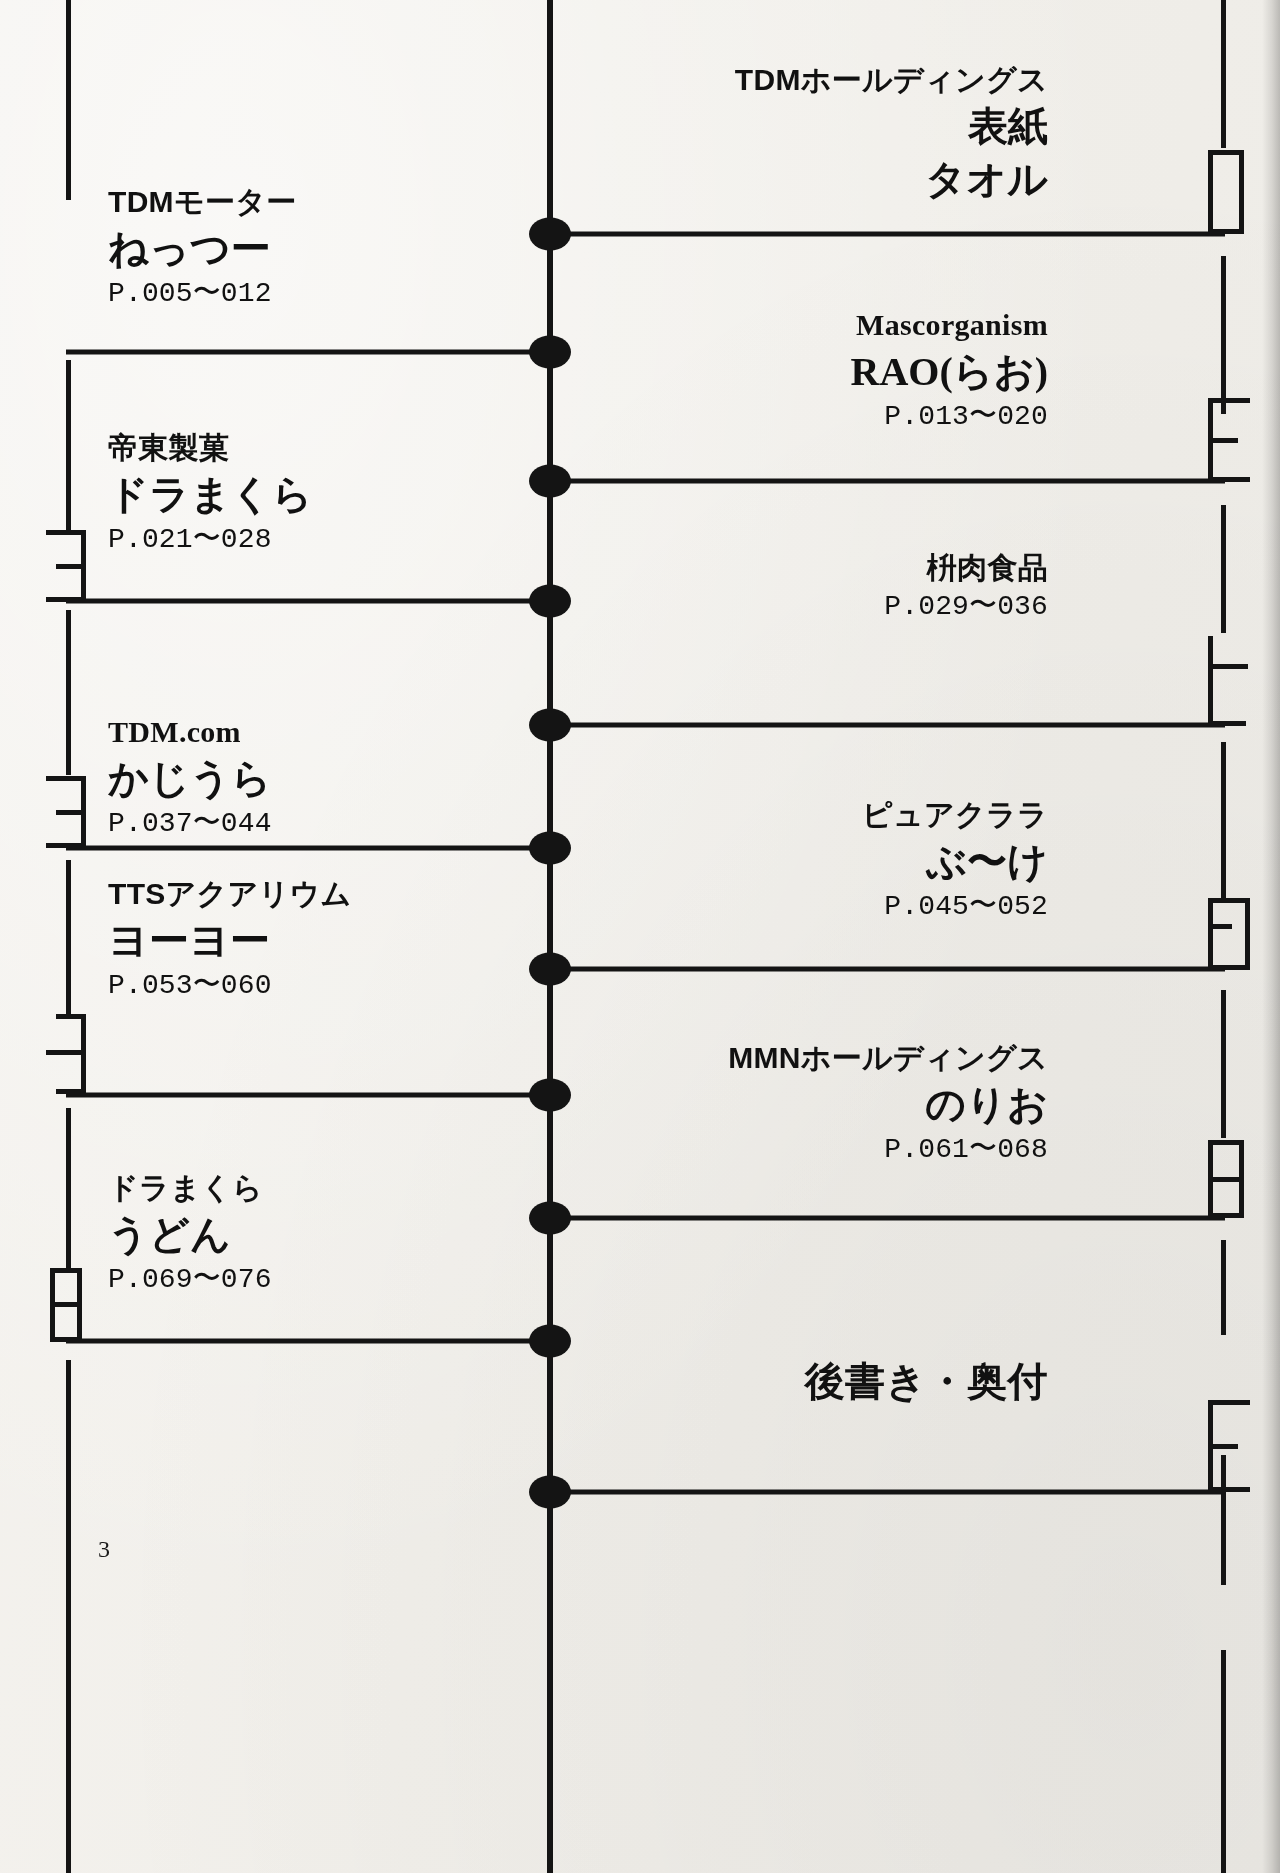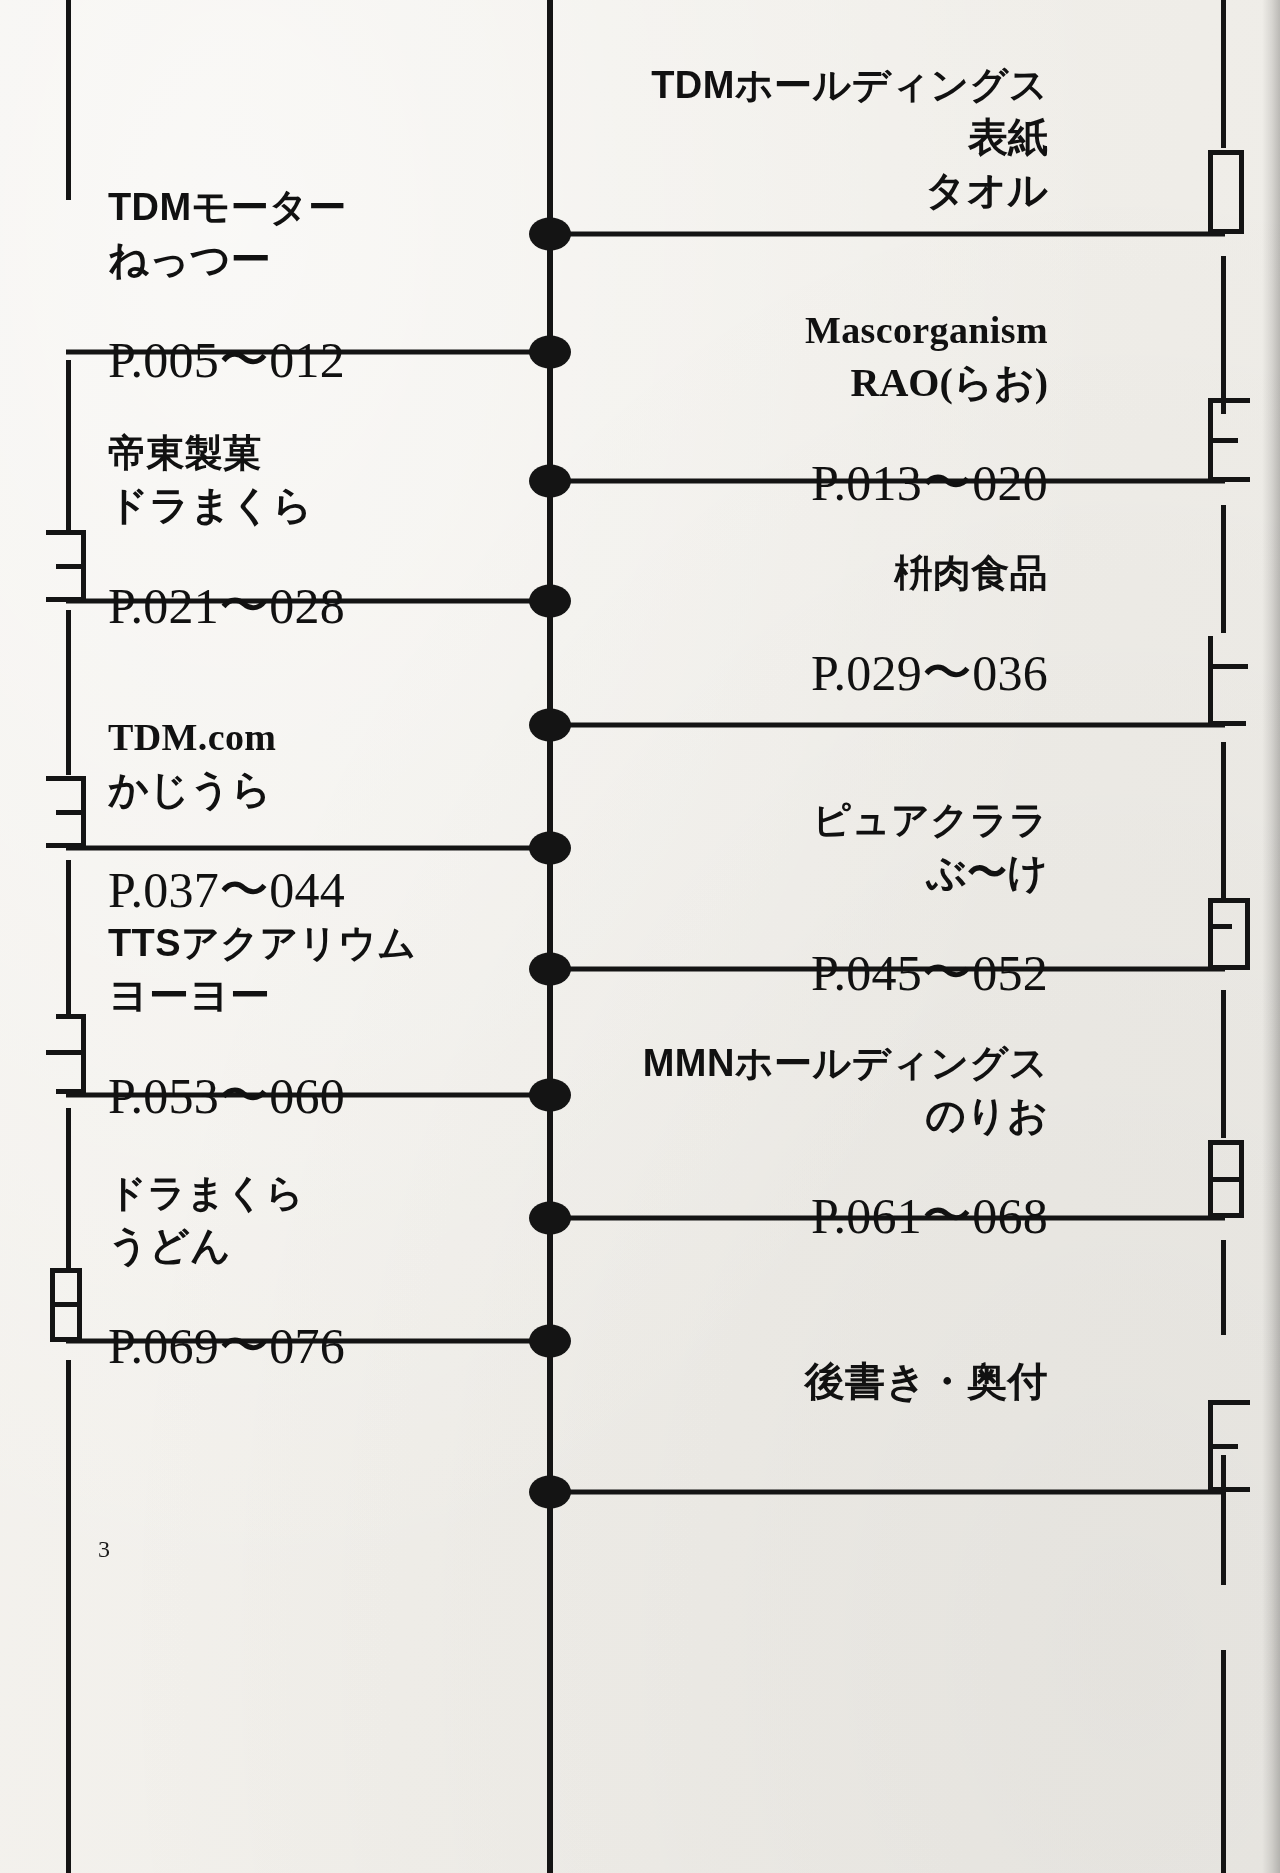--- a/index.html
+++ b/index.html
@@ -46,23 +46,23 @@
   .hline{position:absolute;height:5px;background:#141414;transform:translateY(-50%);}
 
   
   .entry{position:absolute;line-height:1.33;}
   .entry .org{font-weight:700;letter-spacing:.01em;}
   .entry .who{font-weight:700;}
   .entry .pages{font-weight:400;letter-spacing:.005em;}
   .left-entry{text-align:left;left:108px;}
   .right-entry{text-align:right;right:232px;}
 
-  .org{font-size:38px;}
+  .org{font-size:30px;}
   .who{font-size:40px;}
-  .pages{font-size:50px;font-family:Liberation Serif, serif;margin-top:41px;}
+  .pages{font-size:28px;font-family:Liberation Mono, monospace;}
 
   
   .serif{font-family:"Liberation Serif","DejaVu Serif",serif;}
 
   
   .tab{position:absolute;box-sizing:border-box;border:5px solid #141414;}
   .tab-open-left{border-left:0;}
   .tab-open-right{border-right:0;}
   .tab-div{position:absolute;height:5px;background:#141414;}
 
@@ -162,21 +162,21 @@
   <div class="who">ドラまくら</div>
   <div class="pages">P.021〜028</div>
 </div>
 
 <div class="entry left-entry" style="top:712px;">
   <div class="org serif">TDM.com</div>
   <div class="who">かじうら</div>
   <div class="pages">P.037〜044</div>
 </div>
 
-<div class="entry left-entry" style="top:918px;">
+<div class="entry left-entry" style="top:874px;">
   <div class="org">TTSアクアリウム</div>
   <div class="who">ヨーヨー</div>
   <div class="pages">P.053〜060</div>
 </div>
 
 <div class="entry left-entry" style="top:1168px;">
   <div class="org">ドラまくら</div>
   <div class="who">うどん</div>
   <div class="pages">P.069〜076</div>
 </div>

